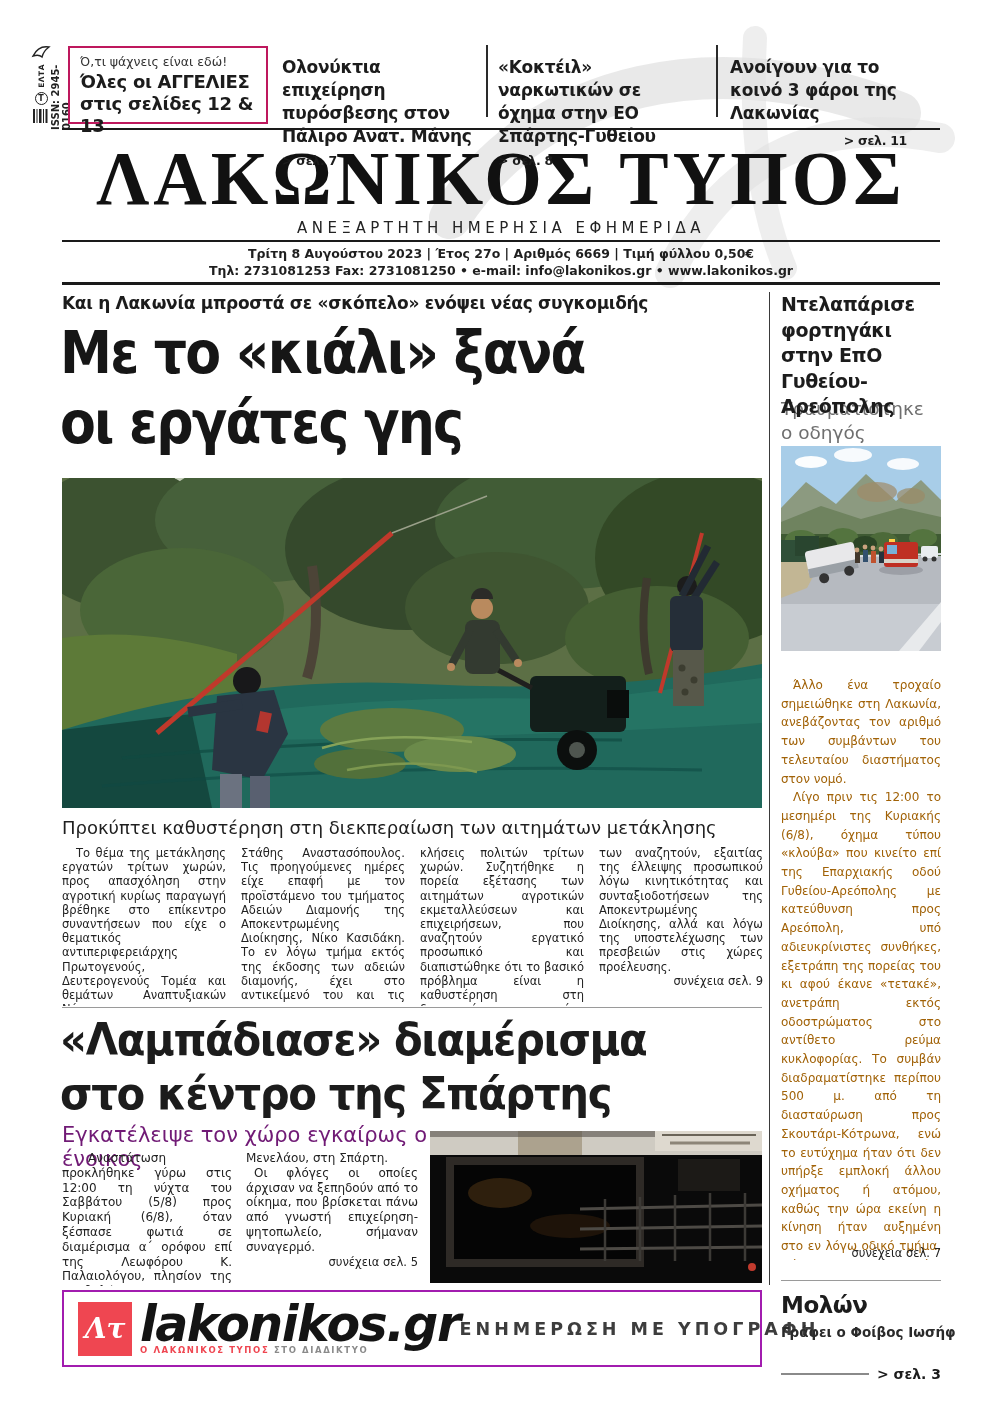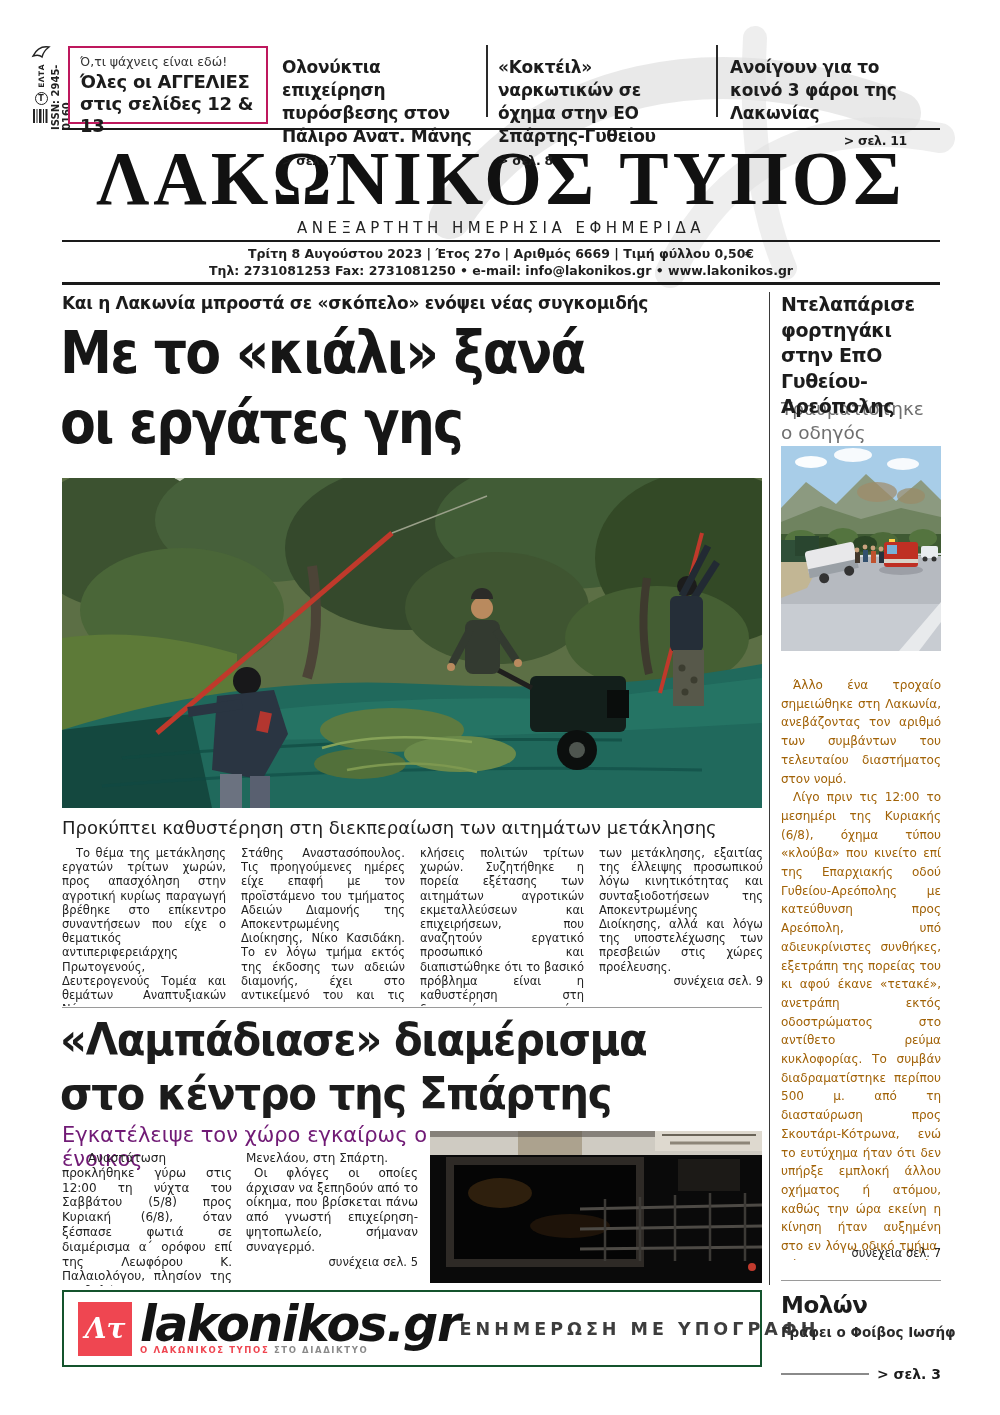--- a/index.html
+++ b/index.html
@@ -58,21 +58,21 @@
 
   
   .headline2 { left:60px; top:1013px; width:700px; font-size:45px; font-weight:800; line-height:54px; letter-spacing:-1.5px; transform:scaleX(.93); transform-origin:left top; z-index:1; }
   .subhead2 { left:62px; top:1123px; width:380px; font-size:21px; color:#701a75; z-index:1; }
   .firecol { top:1151px; width:170px; height:135px; font-size:12px; line-height:14.8px; text-align:justify; color:#222; overflow:hidden; z-index:1; }
   .fc1 { left:62px; } .fc1 p { text-indent:26px; }
   .fc2 { left:246px; width:172px; } .fc2 .p2 { text-indent:8px; }
   .photo-fire { left:430px; top:1131px; width:332px; height:152px; z-index:1; }
 
   
-  .banner { left:62px; top:1290px; width:700px; height:77px; border:2px solid #14532d; display:flex; align-items:center; padding:0 34px 0 14px; z-index:1; background:#fff; }
+  .banner { left:62px; top:1290px; width:700px; height:77px; border:2px solid #a21caf; display:flex; align-items:center; padding:0 34px 0 14px; z-index:1; background:#fff; }
   .logo-square { width:54px; height:54px; background:#ef4651; color:#fff; display:flex; align-items:center; justify-content:center;
     font-family:"DejaVu Serif","Liberation Serif",serif; font-style:italic; font-weight:700; font-size:28px; flex:0 0 auto; }
   .brandwrap { margin-left:8px; }
   .brand { font-size:49px; font-weight:800; letter-spacing:-1.5px; line-height:44px; color:#141414;font-style:italic; }
   .tagline { font-size:8.5px; letter-spacing:1.6px; font-weight:700; margin-top:-2px; }
   .tagline .red { color:#ef4651; } .tagline .gray { color:#8a8a8a; }
   .slogan { margin-left:auto; font-size:17.5px; letter-spacing:4px; font-weight:600; color:#3d3d3d; white-space:nowrap; }
 
   
   .vline-main { left:769px; top:292px; width:1px; height:993px; background:#3a3a3a; z-index:1; }
@@ -218,21 +218,21 @@
   <div class="abs bodycol bc0">
       <p>Το θέμα της μετάκλησης εργατών τρίτων χωρών, προς απασχόληση στην αγροτική κυρίως παραγωγή βρέθηκε στο επίκεντρο συναντήσεων που είχε ο θεματικός αντιπεριφερειάρχης Πρωτογενούς, Δευτερογενούς Τομέα και θεμάτων Αναπτυξιακών Νόμων,</p>
     </div>
   <div class="abs bodycol bc1">
       <p>Στάθης Αναστασόπουλος. Τις προηγούμενες ημέρες είχε επαφή με τον προϊστάμενο του τμήματος Αδειών Διαμονής της Αποκεντρωμένης Διοίκησης, Νίκο Κασιδάκη. Το εν λόγω τμήμα εκτός της έκδοσης των αδειών διαμονής, έχει στο αντικείμενό του και τις μετα-</p>
     </div>
   <div class="abs bodycol bc2">
       <p>κλήσεις πολιτών τρίτων χωρών. Συζητήθηκε η πορεία εξέτασης των αιτημάτων αγροτικών εκμεταλλεύσεων και επιχειρήσεων, που αναζητούν εργατικό προσωπικό και διαπιστώθηκε ότι το βασικό πρόβλημα είναι η καθυστέρηση στη διεκπεραίωση των αιτημά-</p>
     </div>
   <div class="abs bodycol bc3">
-    <p>των μετάκλησης, εξαιτίας της έλλειψης προσωπικού λόγω κινητικότητας και συνταξιοδοτήσεων της Αποκεντρωμένης Διοίκησης, αλλά και λόγω της υποστελέχωσης των πρεσβειών στις χώρες προέλευσης.</p>
+    <p>των αναζητούν, εξαιτίας της έλλειψης προσωπικού λόγω κινητικότητας και συνταξιοδοτήσεων της Αποκεντρωμένης Διοίκησης, αλλά και λόγω της υποστελέχωσης των πρεσβειών στις χώρες προέλευσης.</p>
     <div class="cont">συνέχεια σελ. 9</div>
   </div>
 
   <div class="abs divider-lead"></div>
 
   <div class="abs headline2">
     <div>«Λαμπάδιασε» διαμέρισμα</div>
     <div>στο κέντρο της Σπάρτης</div>
   </div>
   <div class="abs subhead2">Εγκατέλειψε τον χώρο εγκαίρως ο ένοικος</div>

